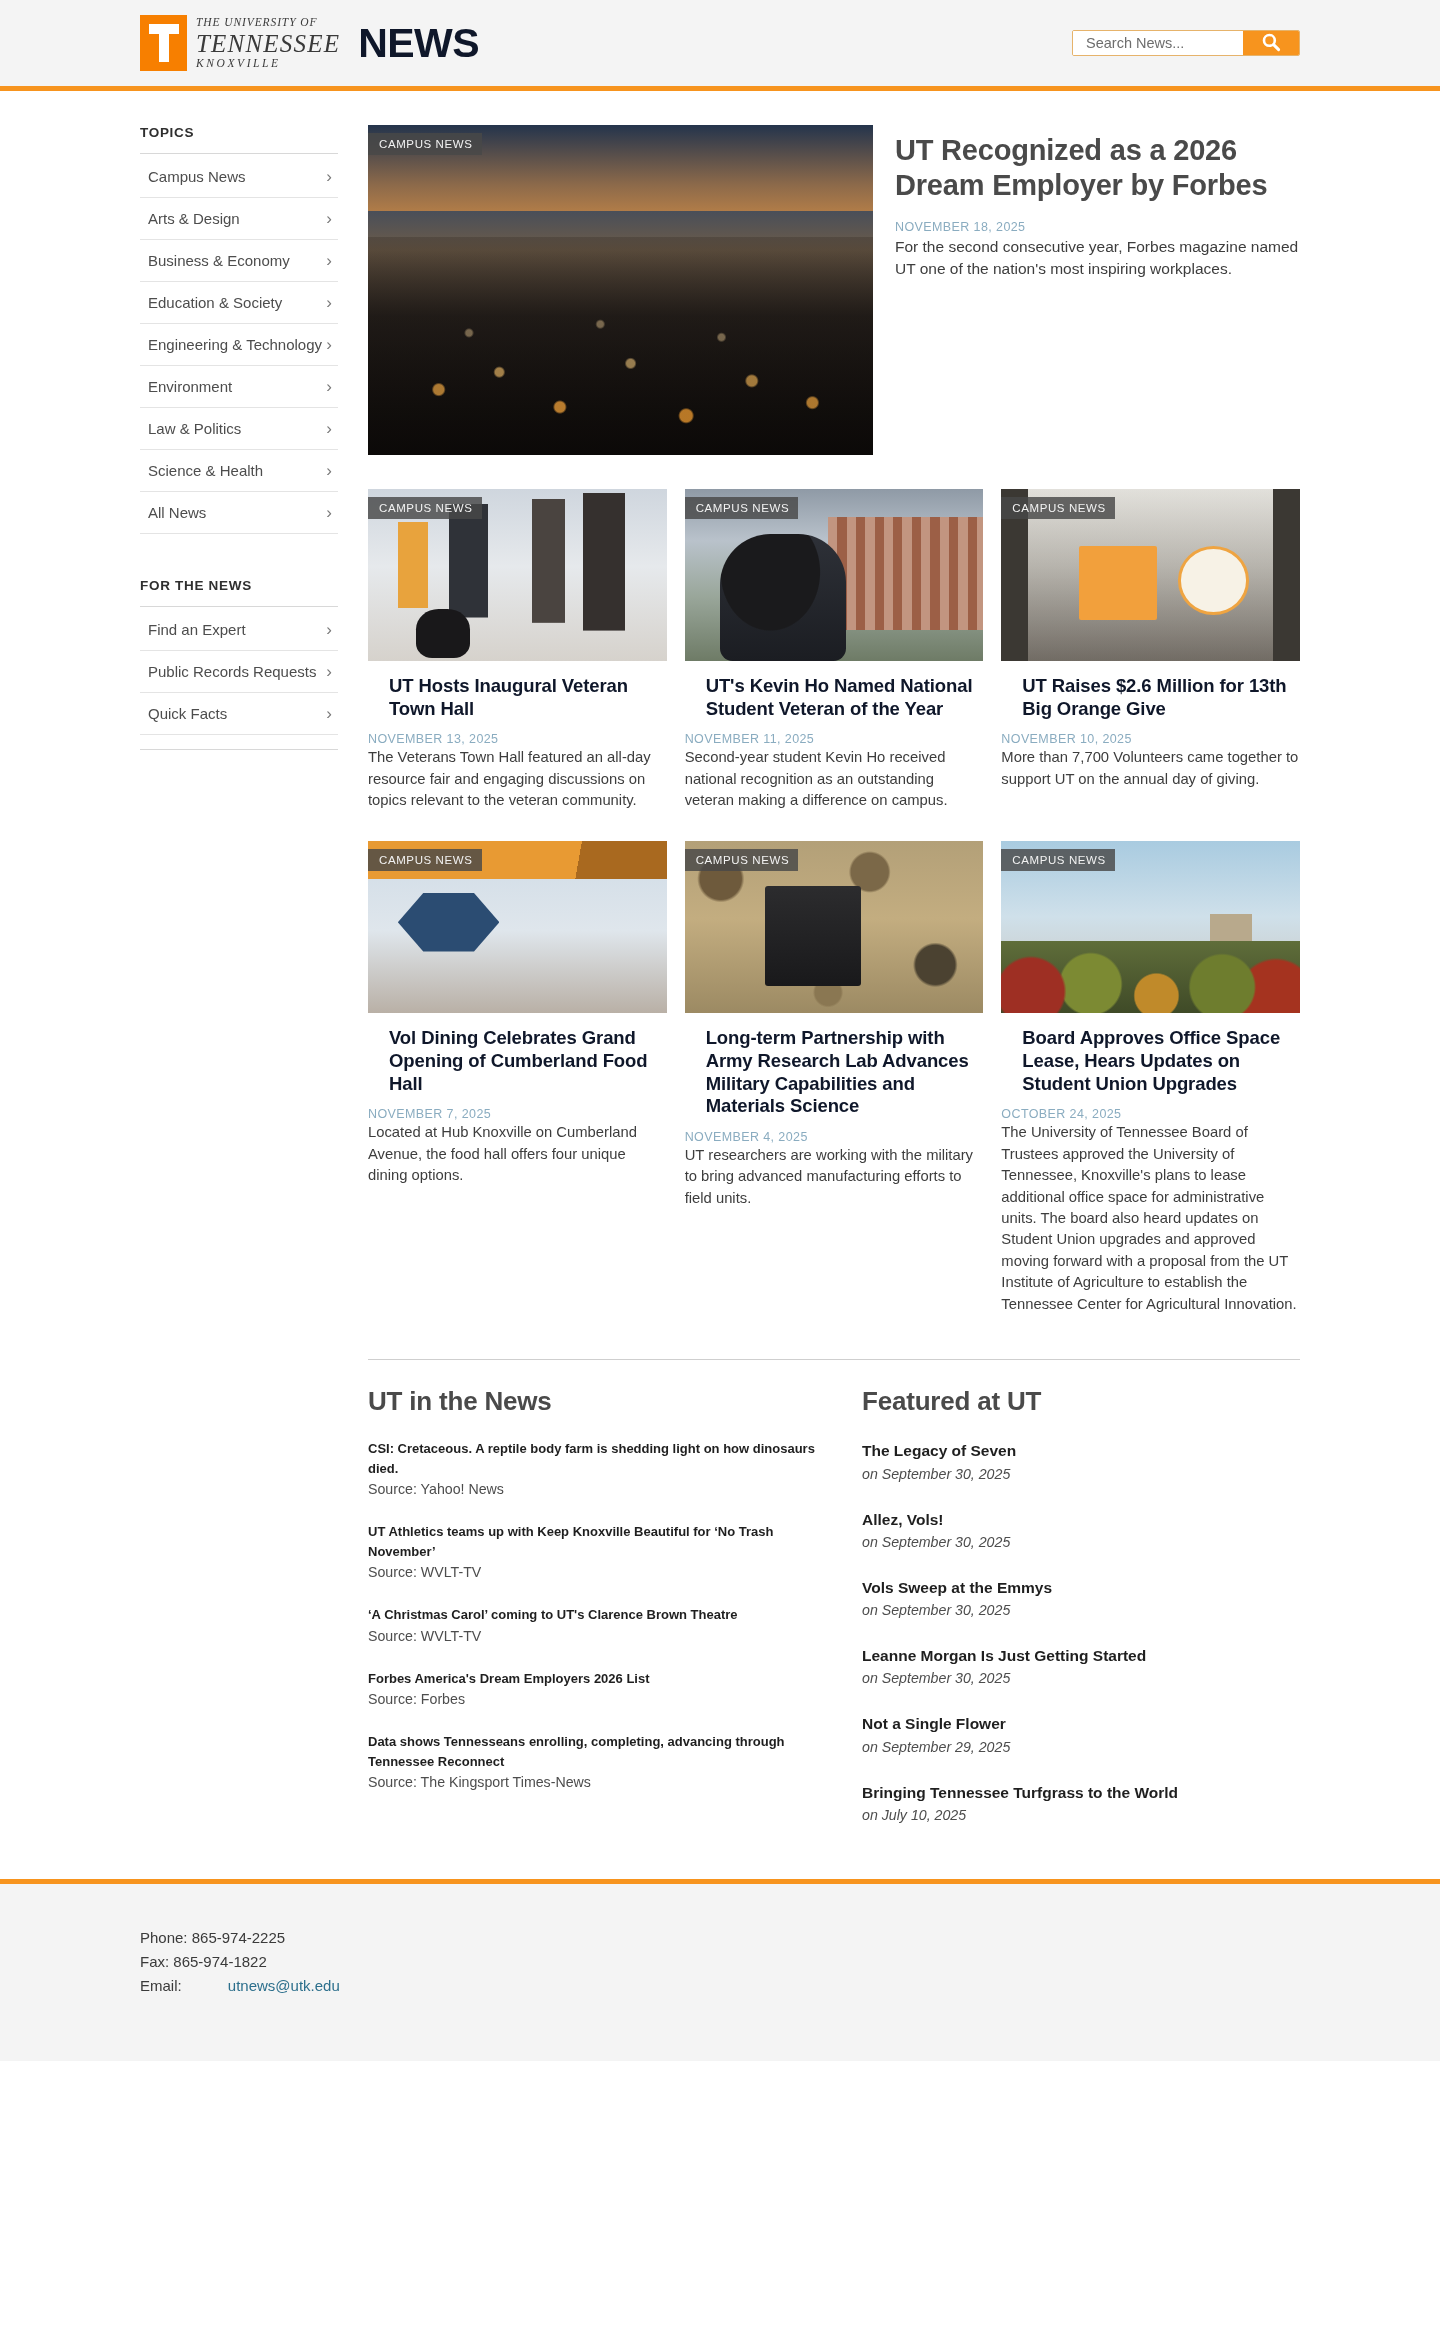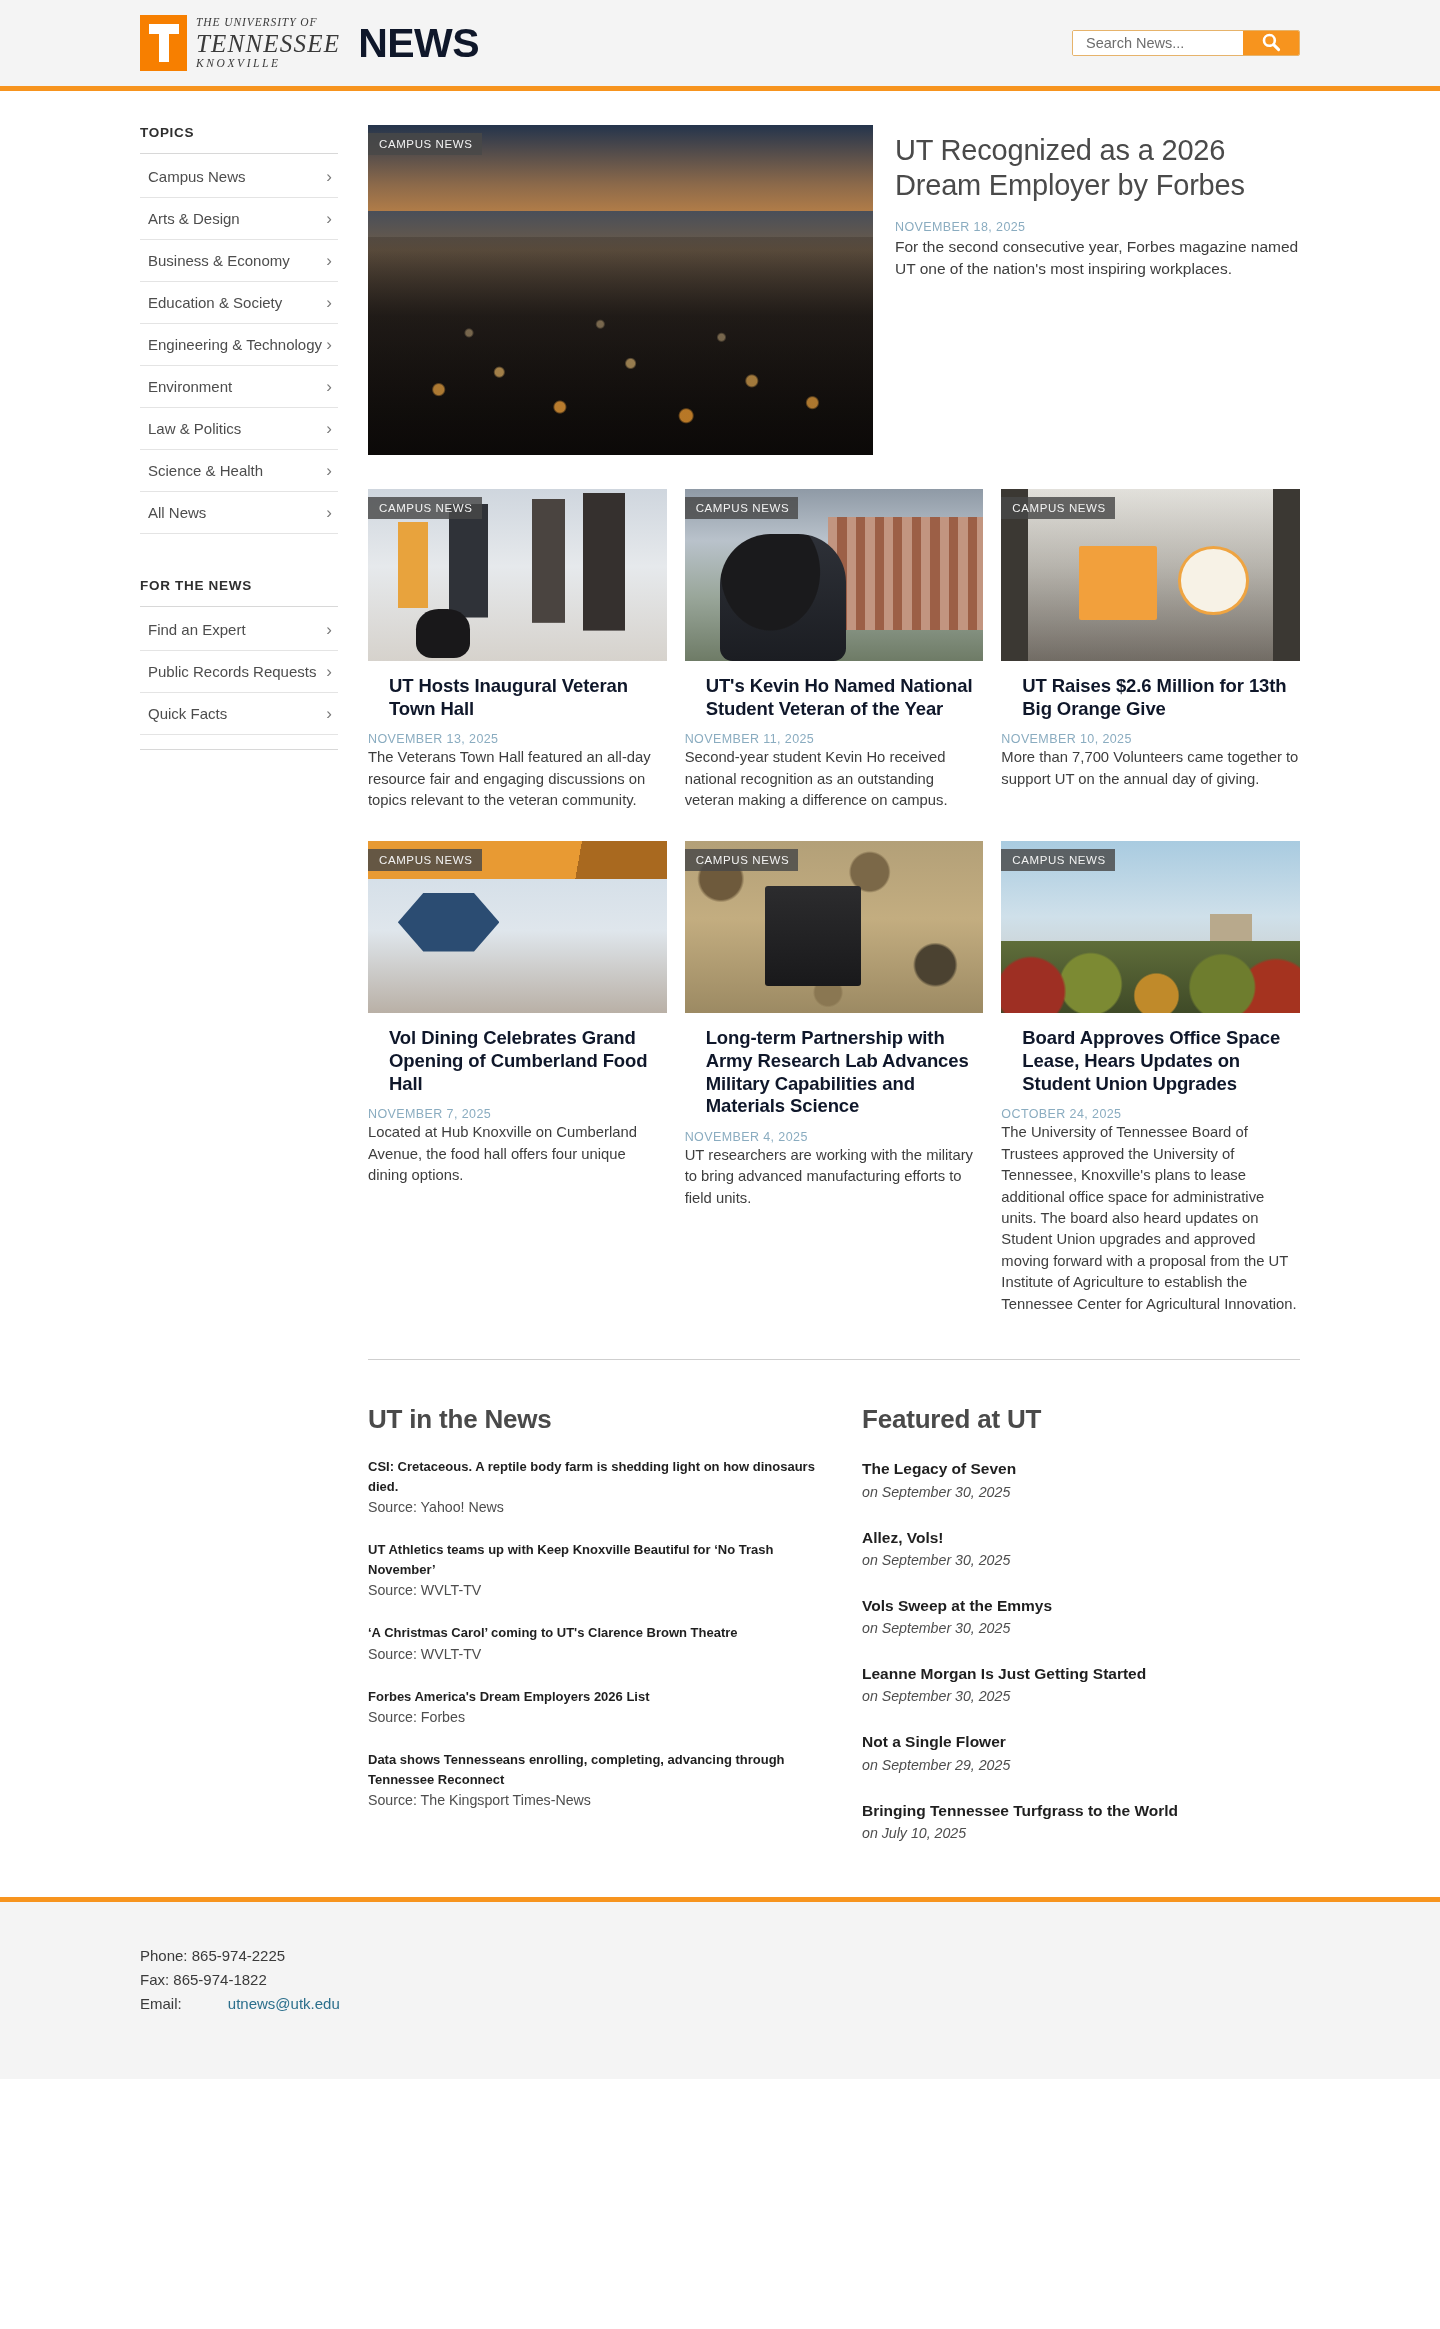--- a/index.html
+++ b/index.html
@@ -128,21 +128,21 @@
 
   
   .main { flex: 1; min-width: 0; }
 
   
   .hero { display: flex; gap: 22px; margin-bottom: 34px; }
   .hero-figure { position: relative; width: 505px; flex: 0 0 505px; height: 330px; overflow: hidden; }
   .hero-text { flex: 1; padding-top: 8px; }
   .hero-title {
     font-size: 29px;
-    font-weight: normal;
+    font-weight: bold;
     line-height: 1.22;
     color: #4a4a4a;
     letter-spacing: -0.2px;
     margin-bottom: 16px;
   }
   .badge {
     position: absolute;
     top: 8px; left: 0;
     background: rgba(72,72,72,0.82);
     color: #f2f2f2;
@@ -179,21 +179,21 @@
   }
   .card .kicker { margin-bottom: 1px; }
   .card-excerpt { font-size: 14.8px; line-height: 1.45; color: #3d3d3d; }
 
   .grid-row-2 { margin-top: 30px; }
 
   
   .bottom {
     margin-top: 44px;
     border-top: 1px solid #cfcfcf;
-    padding-top: 44px;
+    padding-top: 26px;
     display: flex;
     gap: 42px;
   }
   .bottom-col-left { width: 452px; flex: 0 0 452px; }
   .bottom-col-right { flex: 1; }
   .bottom-head {
     font-size: 26px;
     font-weight: bold;
     color: #4a4a4a;
     margin-bottom: 22px;

